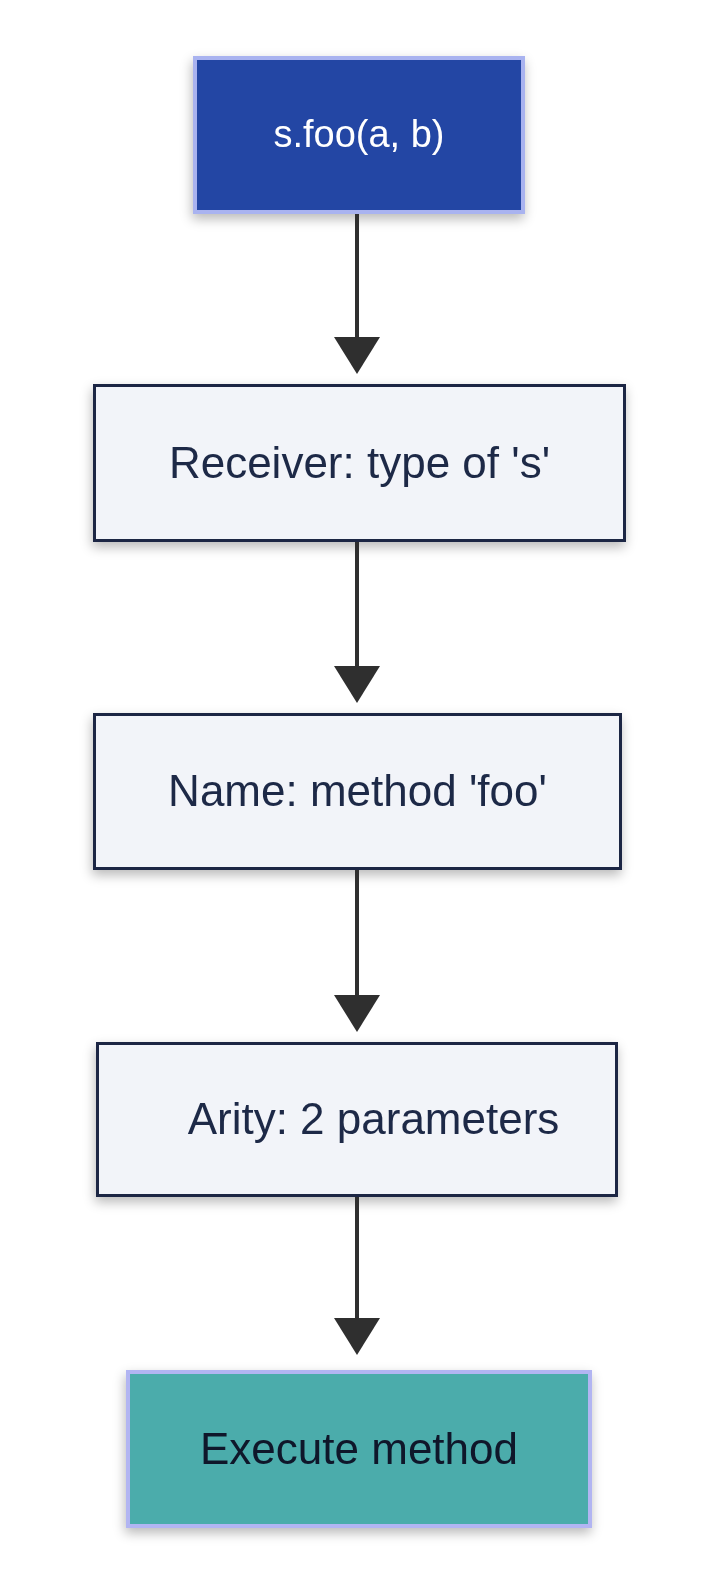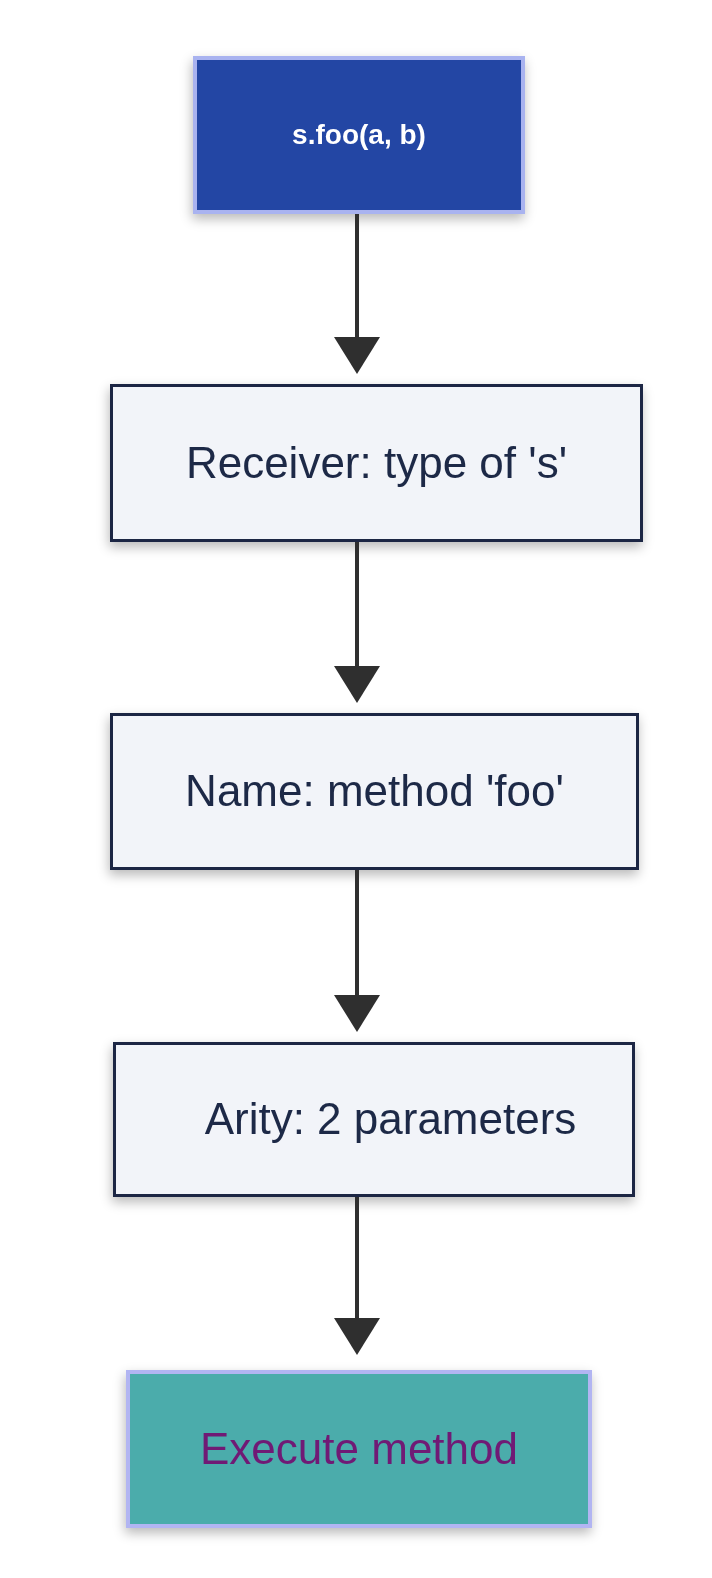--- a/index.html
+++ b/index.html
@@ -24,37 +24,35 @@
     text-align: center;
     font-size: 44px;
     line-height: 1.2;
     box-shadow: -1px 5px 11px rgba(0,0,0,0.28);
   }
   .node-start {
     left: 193px; top: 56px; width: 332px; height: 158px;
     background: #2346a4;
     border: 4px solid #a9b3f0;
     color: #ffffff;
-    font-size: 28px;
-    font-weight: bold;
+    font-size: 38px;
   }
   .node-process {
     background: #f2f4f9;
     border: 3px solid #1c2644;
     color: #1d2947;
-    margin-left: 17px;
   }
   .node-receiver { left: 93px;  top: 384px;  width: 533px; height: 158px; }
   .node-name     { left: 93px;  top: 713px;  width: 529px; height: 157px; }
   .node-arity    { left: 96px;  top: 1042px; width: 522px; height: 155px; padding-left: 33px; }
   .node-end {
     left: 126px; top: 1370px; width: 466px; height: 158px;
     background: #4bacab;
     border: 4px solid #b2b5f2;
-    color: #701a75;
+    color: #0f172a;
   }
   .arrow {
     position: absolute;
     left: 334px;
     width: 46px;
     display: flex;
     flex-direction: column;
     align-items: center;
   }
   .arrow-1 { top: 214px;  height: 160px; }

